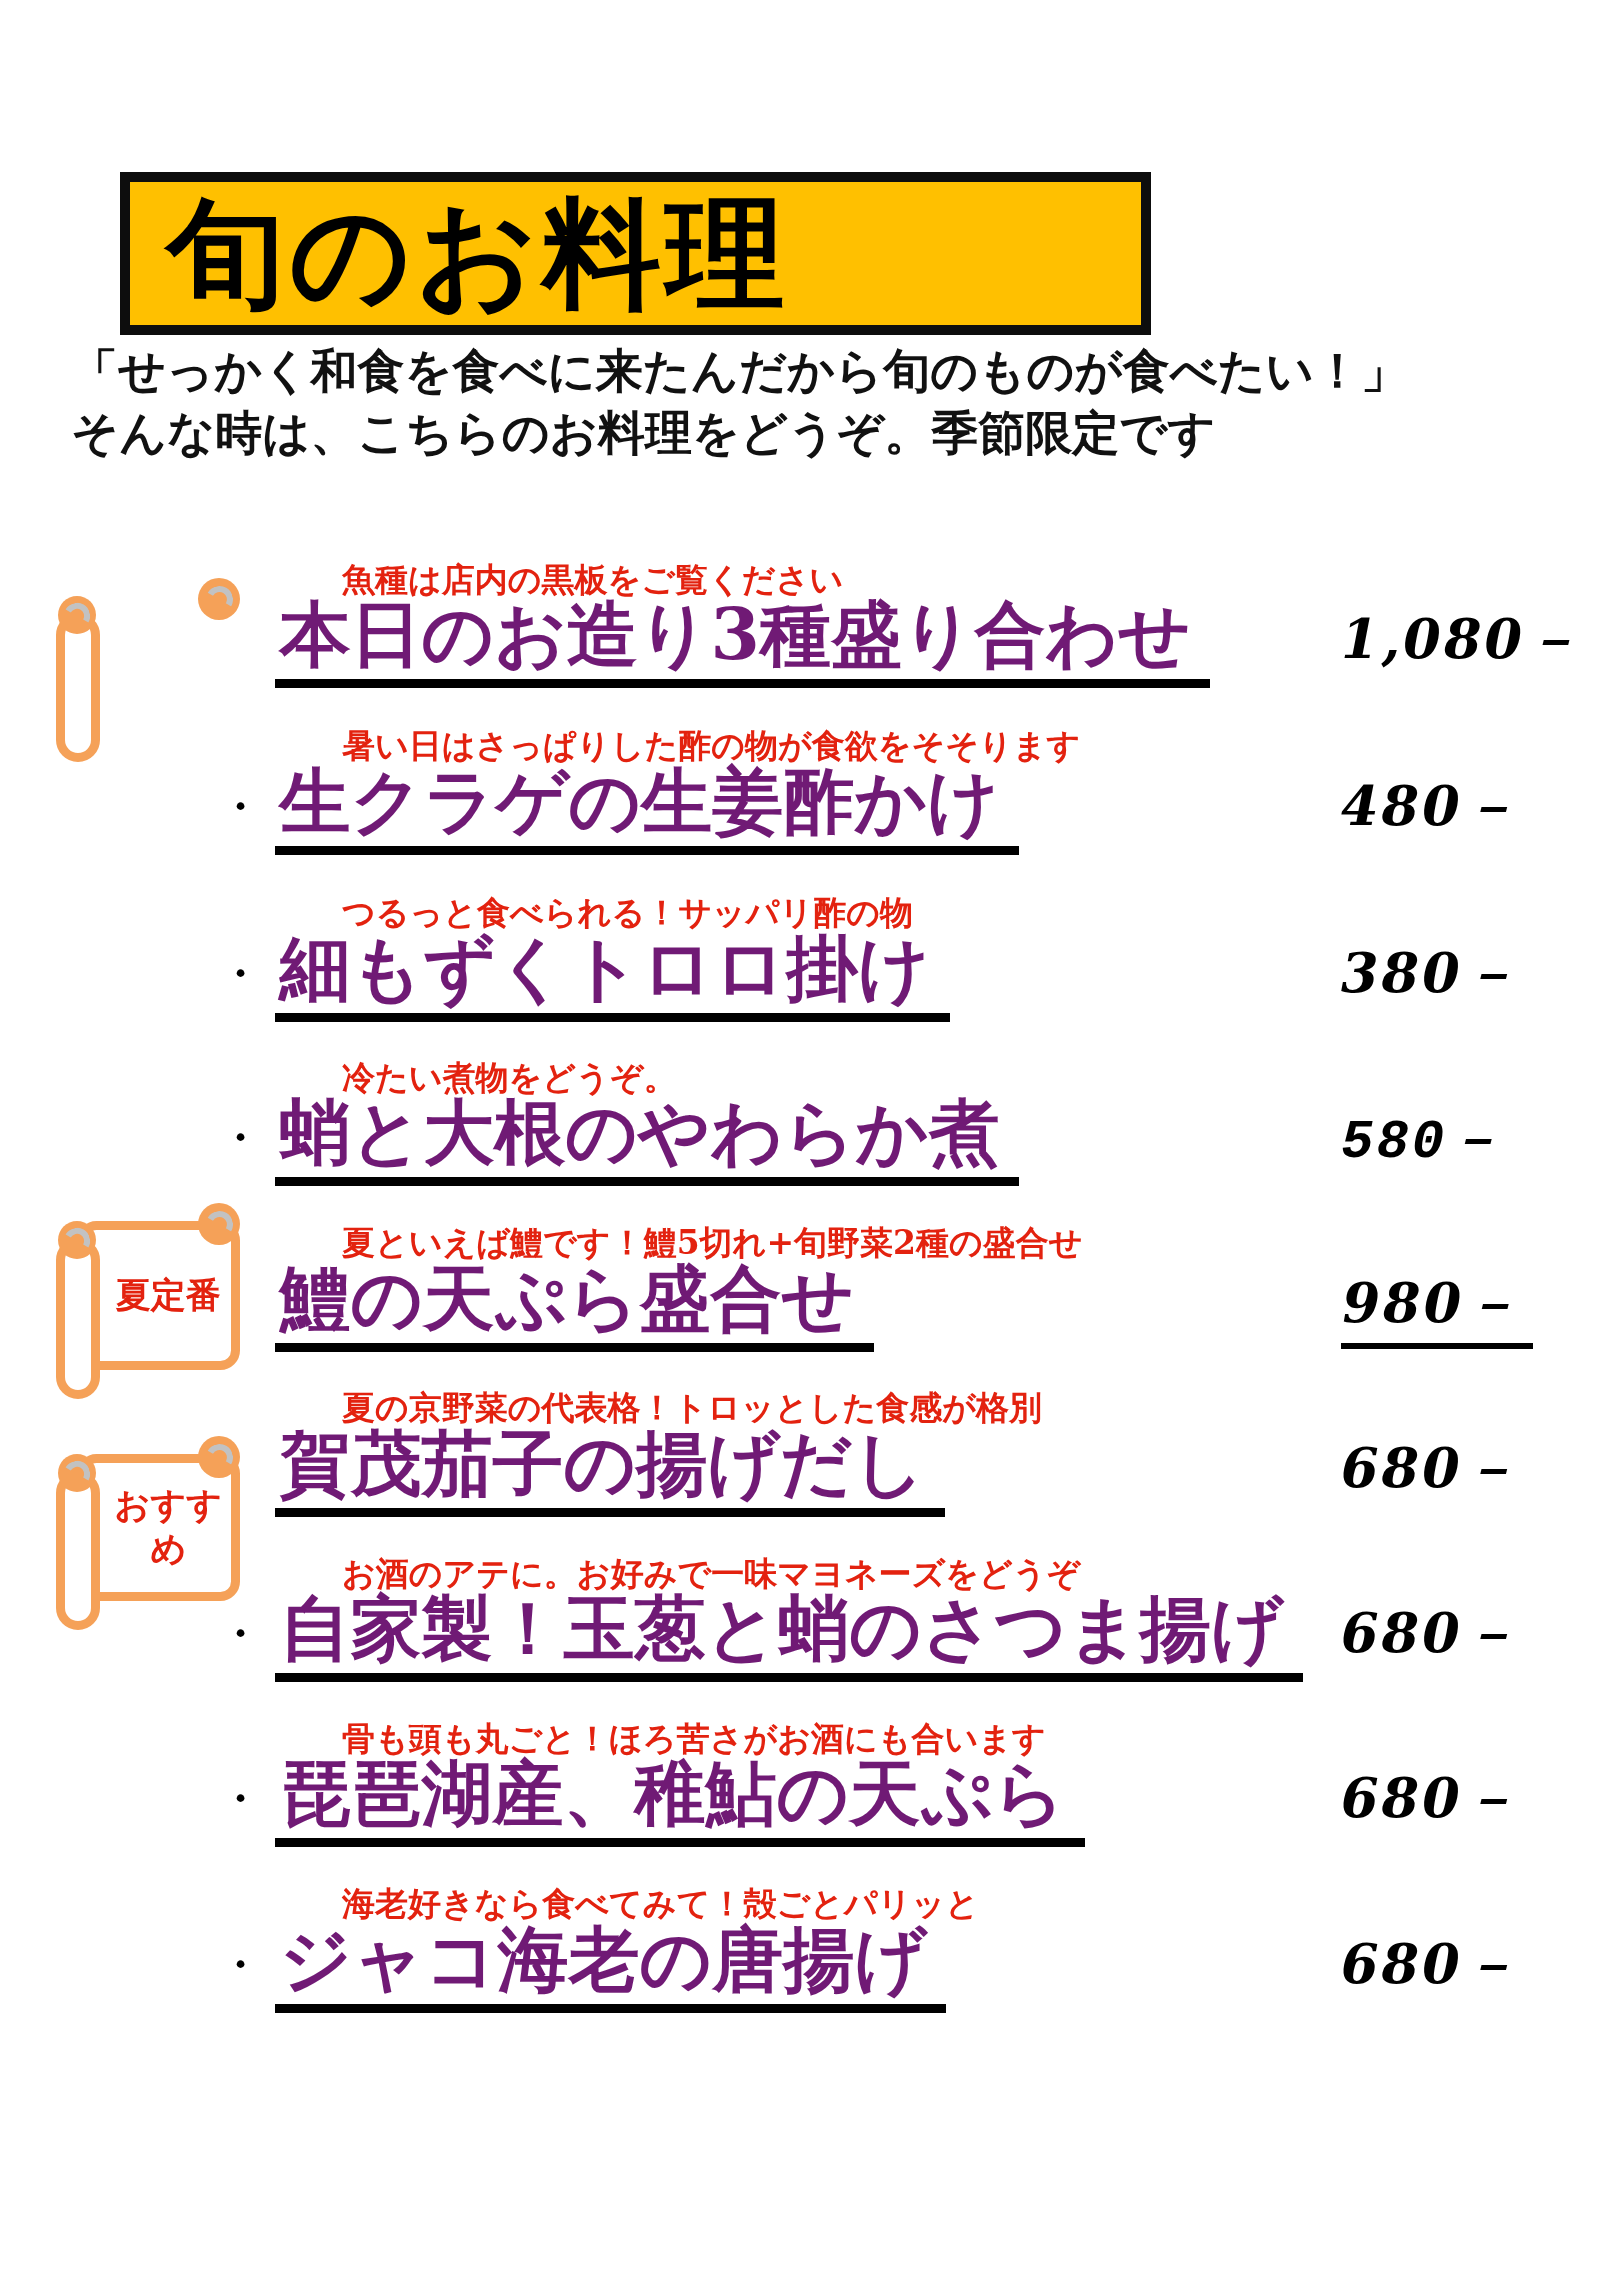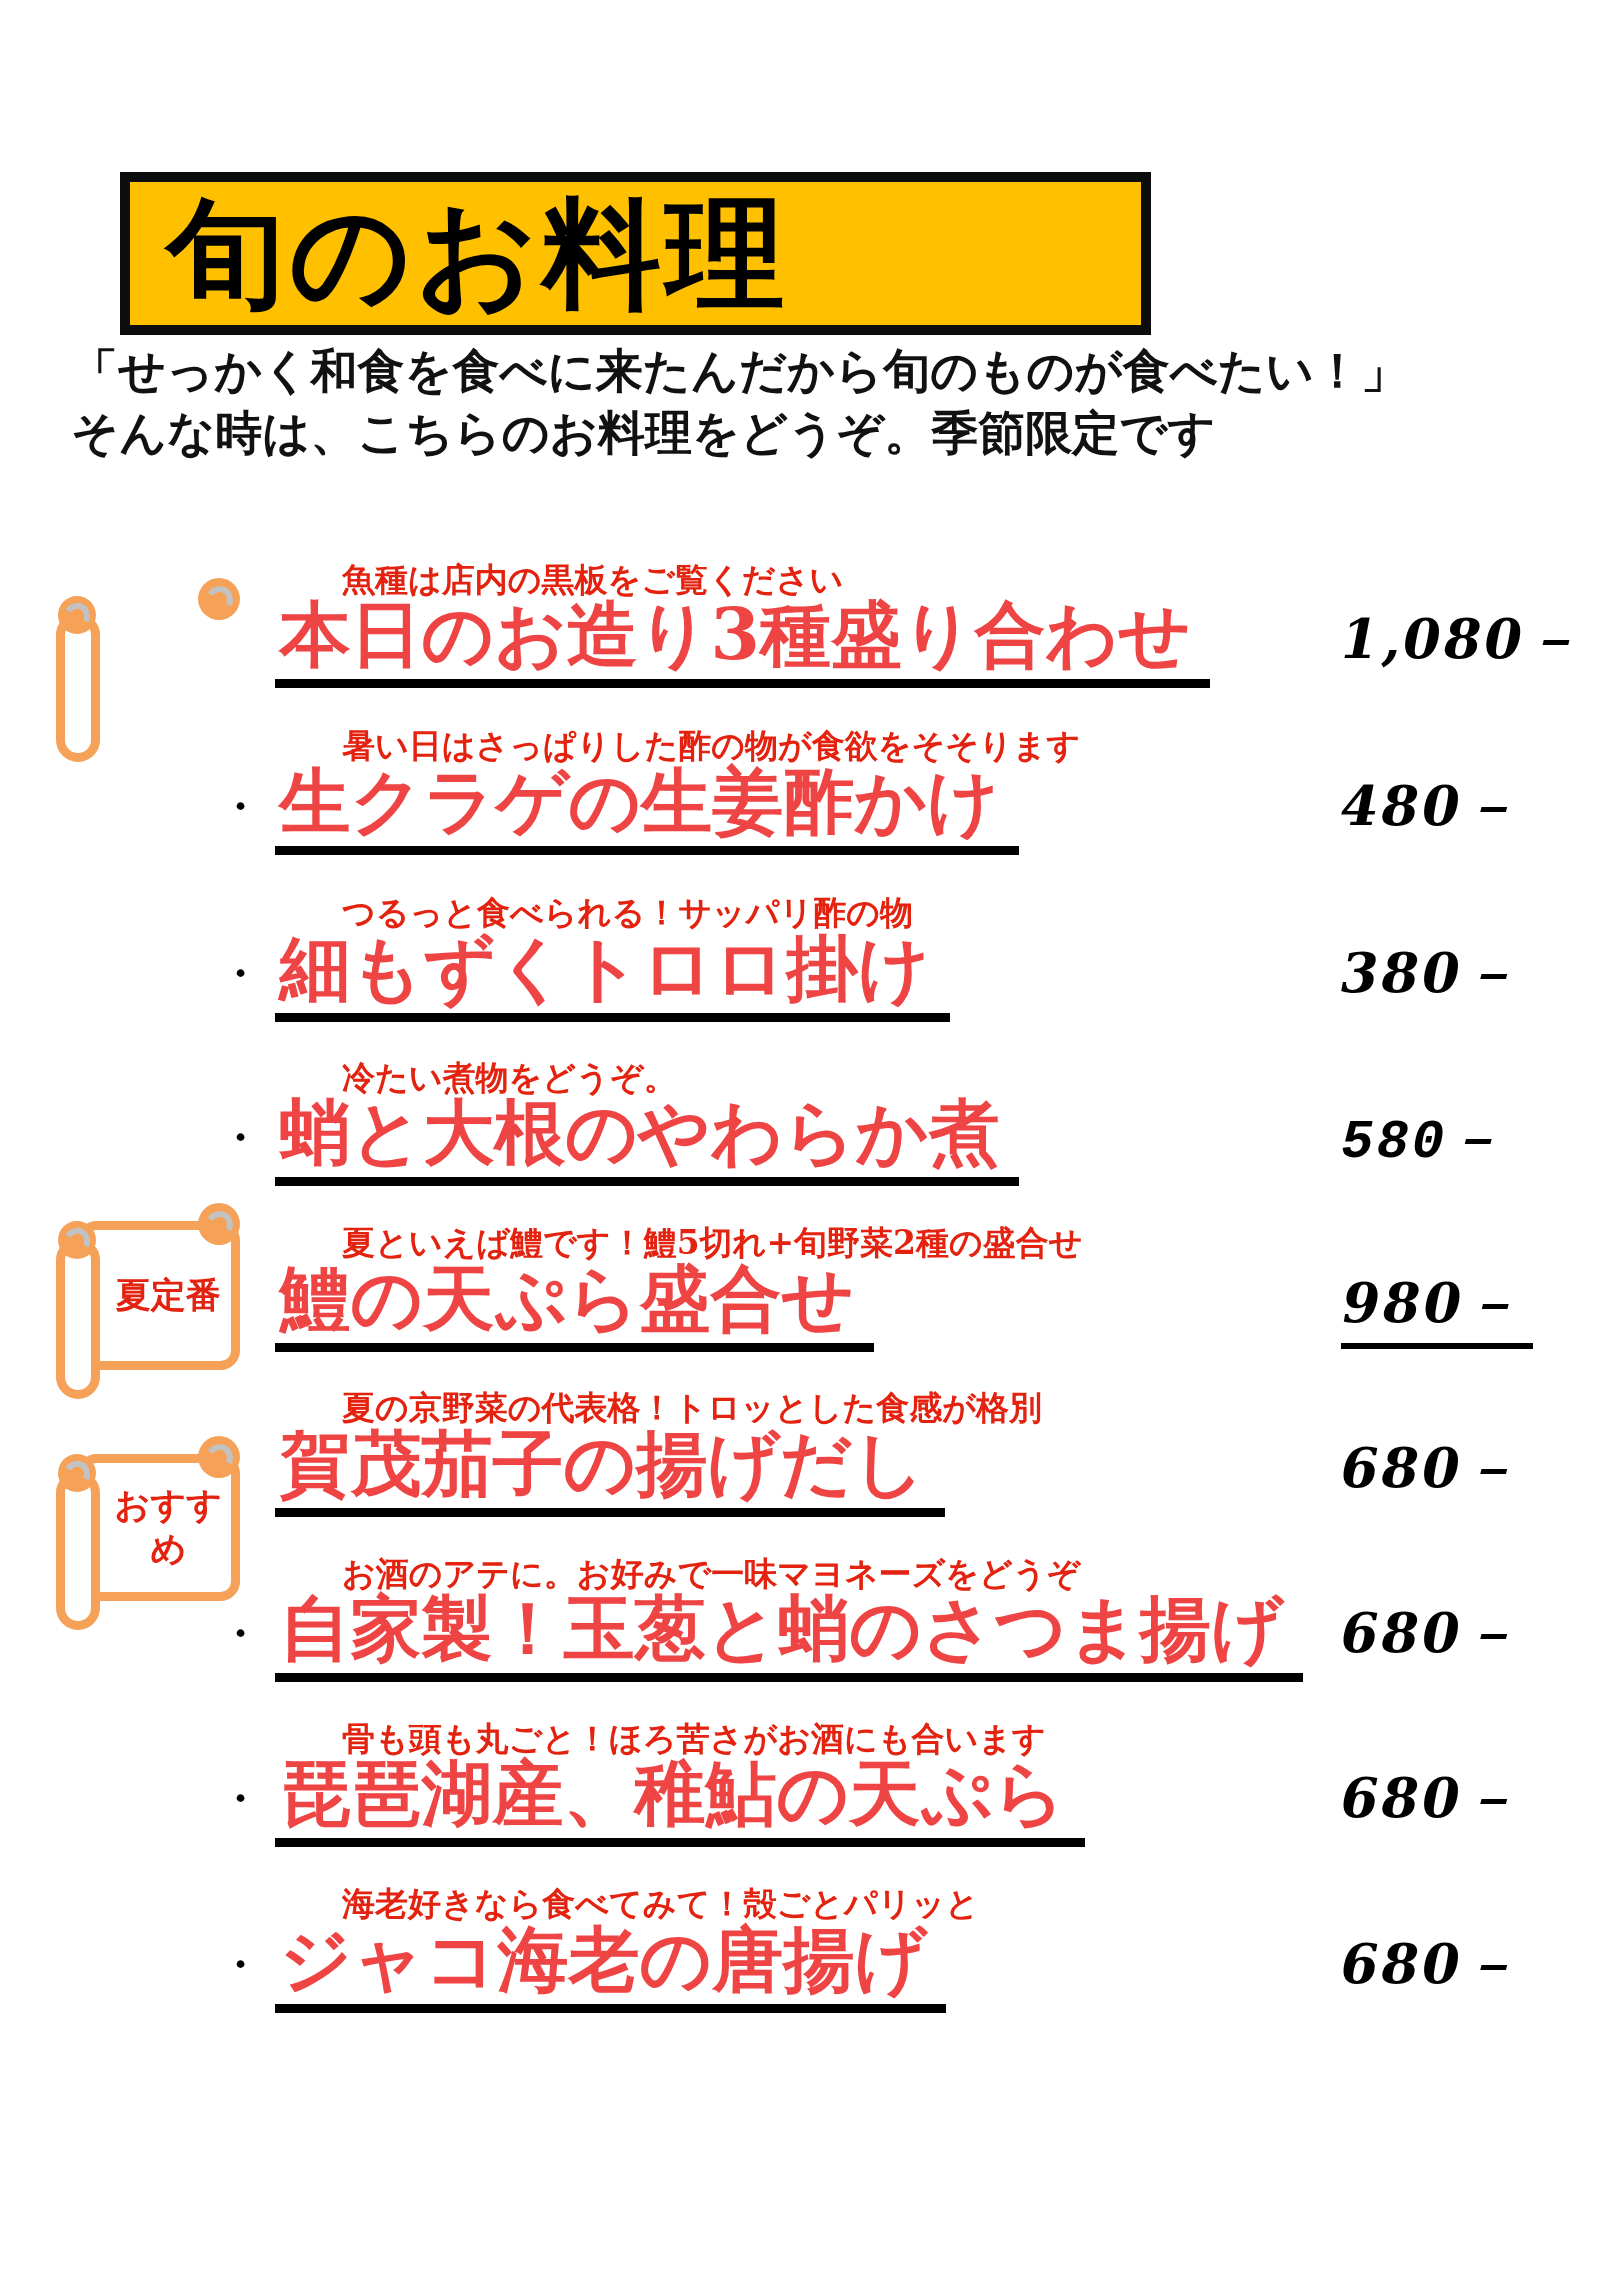--- a/index.html
+++ b/index.html
@@ -32,21 +32,21 @@
     color:var(--red);white-space:nowrap;
   }
   .item-row{
     position:absolute;left:216px;display:flex;align-items:flex-start;white-space:nowrap;
   }
   .bullet-cell{
     width:59px;flex:0 0 59px;font-size:48px;line-height:89px;color:#000;
     font-family:"DejaVu Sans",sans-serif;
   }
   .item-name{
-    font-size:71px;font-weight:bold;color:#ef4444;line-height:1.1;
+    font-size:71px;font-weight:bold;color:#701a75;line-height:1.1;
     border-bottom:9px solid #000;padding:0 19.6px 6px 4.5px;
   }
   .item-price{
     position:absolute;left:1341px;font-size:54px;font-style:italic;font-weight:600;
     color:#000;white-space:nowrap;letter-spacing:3px;
   }
   .item-price.underlined{border-bottom:6.8px solid #000;padding:0 12px 1.5px 1.5px;}
   .scroll{position:absolute;left:56px;width:184px;}
   .scroll .roll{
     position:absolute;left:0;top:35px;bottom:0;width:44px;

